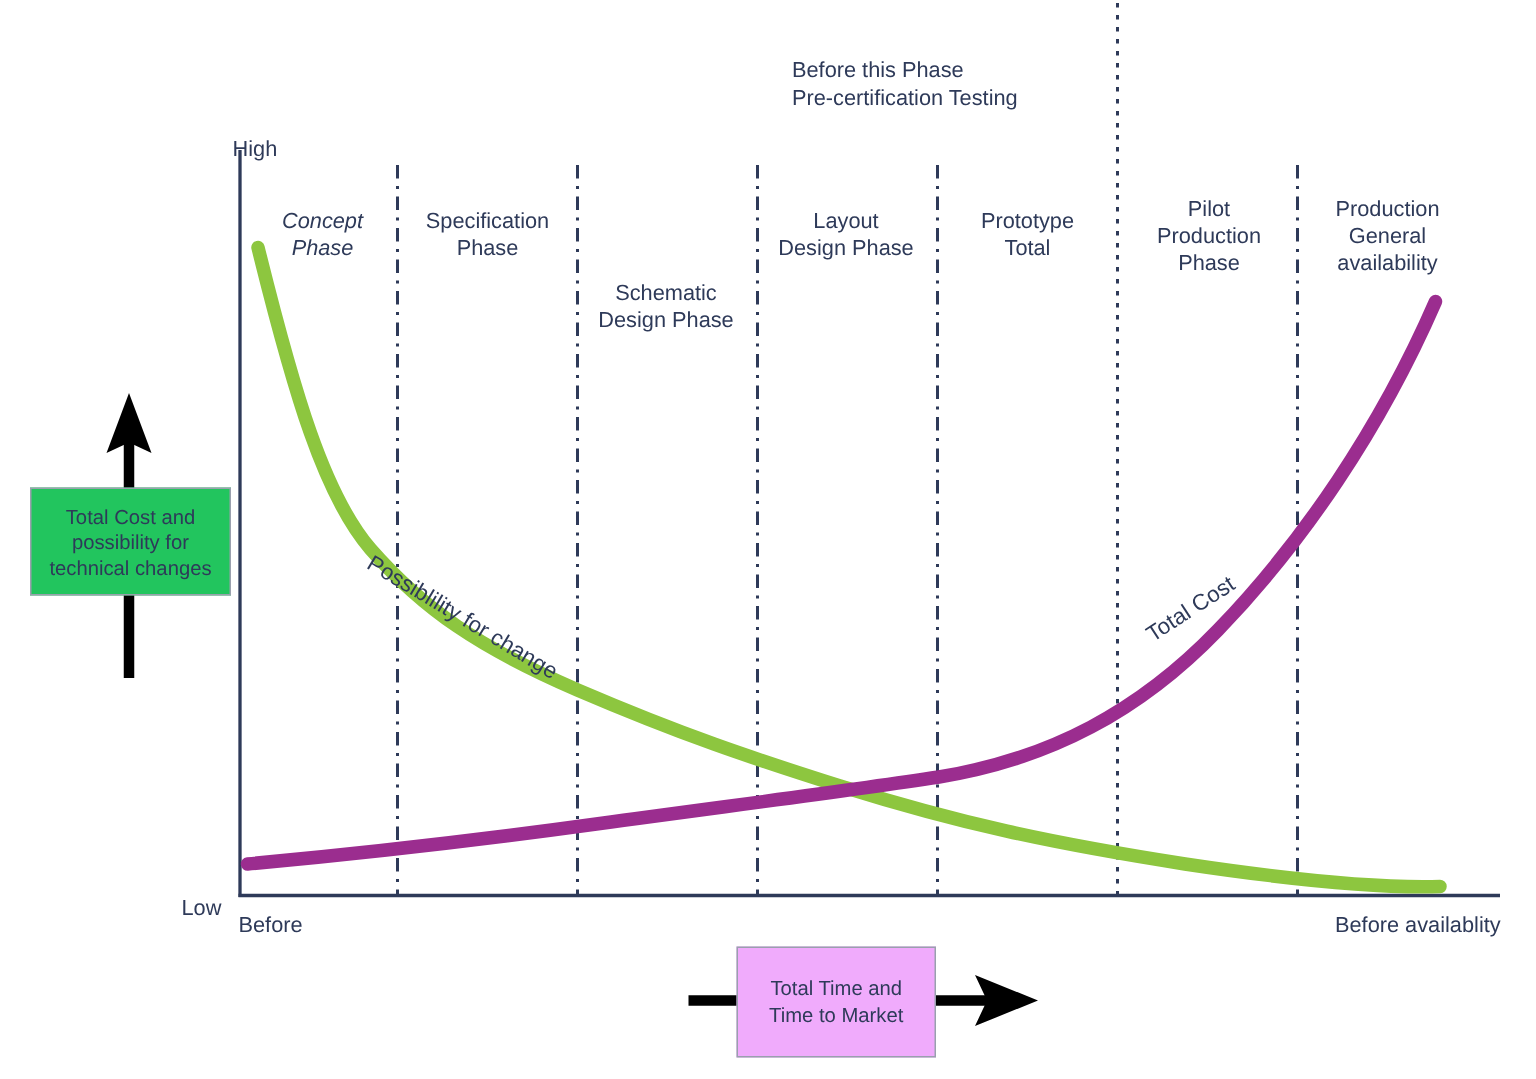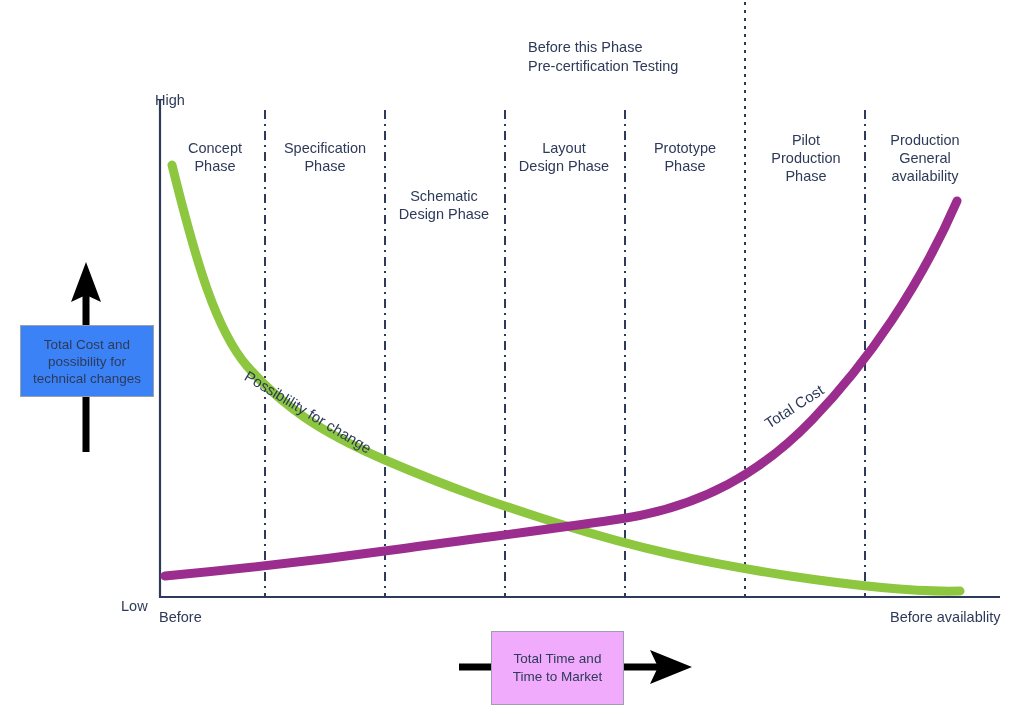--- a/index.html
+++ b/index.html
@@ -8,21 +8,21 @@
   .stage{position:absolute;left:0;top:0;width:1024px;height:719px;}
   svg.chart{position:absolute;left:0;top:0;width:1024px;height:719px;}
 
   .phase-label{position:absolute;text-align:center;font-size:14.5px;
                line-height:18px;color:#2e3a59;white-space:pre-line;}
   .top-note{position:absolute;font-size:14.5px;
             line-height:19px;color:#2e3a59;white-space:pre-line;}
   .axis-tip{position:absolute;font-size:14.5px;color:#2e3a59;}
 
   .ylabel-box{position:absolute;left:20px;top:325px;width:132px;height:70px;
-              border:1px solid #9aa0ae;background:#3b82f6;
+              border:1px solid #9aa0ae;background:#22c55e;
               display:flex;align-items:center;justify-content:center;
               text-align:center;font-size:13.5px;line-height:17px;
               color:#2e3a59;white-space:pre-line;z-index:4;}
   .xlabel-box{position:absolute;left:491px;top:631px;width:131px;height:72px;
               border:1px solid #9aa0ae;background:#f0abfc;
               display:flex;align-items:center;justify-content:center;
               text-align:center;font-size:13.5px;line-height:18px;
               color:#2e3a59;white-space:pre-line;z-index:4;}
 
   .curve-tag{position:absolute;font-size:15px;color:#2e3a59;
@@ -72,30 +72,30 @@
 
     <g>
       <line x1="459" y1="667" x2="660" y2="667" stroke="#000" stroke-width="7"></line>
       <polygon points="692,667 650,650 658,667 650,684" fill="#000"></polygon>
     </g>
   </svg>
 
   <div class="top-note" style="left:528px;top:38px;width:200px;">Before this Phase
 Pre-certification Testing</div>
 
-  <div class="phase-label" style="left:165px;top:139px;width:100px;">Concept
+  <div class="phase-label" style="left:165px;top:139px;width:100px;font-style:italic;">Concept
 Phase</div>
   <div class="phase-label" style="left:273px;top:139px;width:104px;">Specification
 Phase</div>
   <div class="phase-label" style="left:388px;top:139px;width:112px;margin-top:48px;">Schematic
 Design Phase</div>
   <div class="phase-label" style="left:508px;top:139px;width:112px;">Layout
 Design Phase</div>
   <div class="phase-label" style="left:630px;top:139px;width:110px;">Prototype
-Phase</div>
+Total</div>
   <div class="phase-label" style="left:752px;top:131px;width:108px;">Pilot
 Production
 Phase</div>
   <div class="phase-label" style="left:870px;top:131px;width:110px;">Production
 General
 availability</div>
 
   <div class="axis-tip" style="left:119px;top:92px;margin-left:36px;">High</div>
   <div class="axis-tip" style="left:121px;top:598px;text-align:center;">Low</div>
   <div class="axis-tip" style="left:159px;top:609px;">Before</div>

